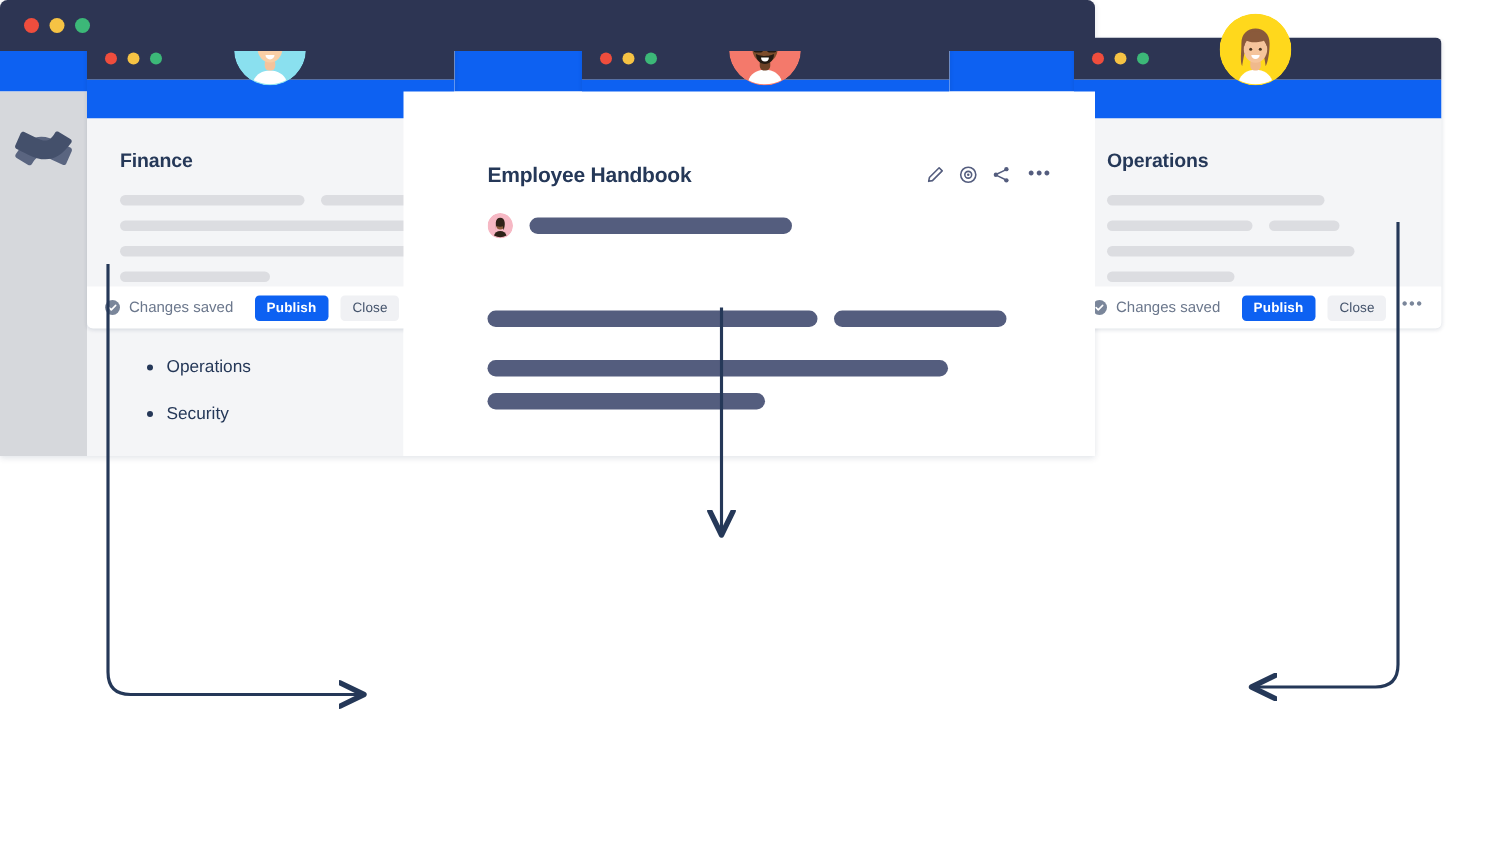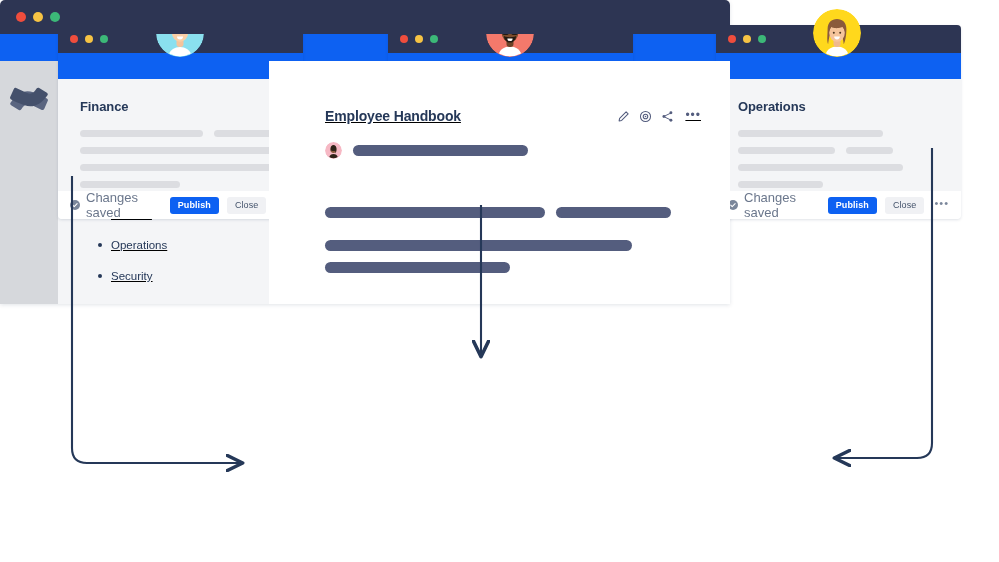--- a/index.html
+++ b/index.html
@@ -1,21 +1,21 @@
 <!DOCTYPE html>
 <html><head>
 <meta charset="utf-8">
 <style>
   html,body{margin:0;padding:0;}
   body{
     width:999px;height:562px;background:#ffffff;overflow:hidden;position:relative;
     font-family:"Liberation Sans","DejaVu Sans",sans-serif;
     -webkit-font-smoothing:antialiased;
   }
-  .stage{position:absolute;inset:0;text-decoration:underline;}
+  .stage{position:absolute;inset:0;}
 
   
   .win{position:absolute;background:#f4f5f7;border-radius:4px;overflow:hidden;
        box-shadow:0 1px 3px rgba(9,30,66,.13);}
   .titlebar{background:#2d3553;height:30px;position:relative;}
   .dots{position:absolute;left:12px;top:50%;transform:translateY(-50%);display:flex;gap:7px;}
   .dot{width:8px;height:8px;border-radius:50%;}
   .dot.r{background:#ef4d3d;}
   .dot.y{background:#f6c344;}
   .dot.g{background:#3cb878;}
@@ -25,21 +25,21 @@
   .card{width:245px;height:194px;}
   .card .titlebar{height:28px;}
   .card .navbar{height:26px;}
   .card-body{background:#f4f5f7;height:112px;padding:20px 22px 0 22px;box-sizing:border-box;}
   .card-title{font-size:13px;font-weight:700;color:#253858;letter-spacing:-.1px;margin:0 0 16px 0;}
   .sk{background:#dcdde1;border-radius:4px;height:7px;margin-bottom:10px;}
   .skrow{display:flex;gap:11px;margin-bottom:10px;}
   .skrow .sk{margin-bottom:0;}
   .card-footer{height:28px;background:#ffffff;display:flex;align-items:center;
     padding:0 10px 0 12px;box-sizing:border-box;gap:8px;}
-  .saved{display:flex;align-items:center;gap:6px;font-size:13px;color:#6b778c;flex:1;}
+  .saved{display:flex;align-items:center;gap:6px;font-size:10px;color:#6b778c;flex:1;}
   .check-ico{width:10px;height:10px;flex:0 0 auto;}
   .btn{font-size:9px;border-radius:3px;padding:4px 8px;font-weight:700;line-height:1;
        letter-spacing:.1px;white-space:nowrap;}
   .btn.publish{background:#0d61f2;color:#fff;}
   .btn.close{background:#f0f1f4;color:#44536b;font-weight:400;}
   .ellipsis{color:#7a869a;font-size:11px;letter-spacing:1px;line-height:1;padding:0 2px 3px 2px;}
 
   
   .avatar-badge{position:absolute;width:48px;height:48px;border-radius:50%;
     display:flex;align-items:center;justify-content:center;overflow:hidden;}

